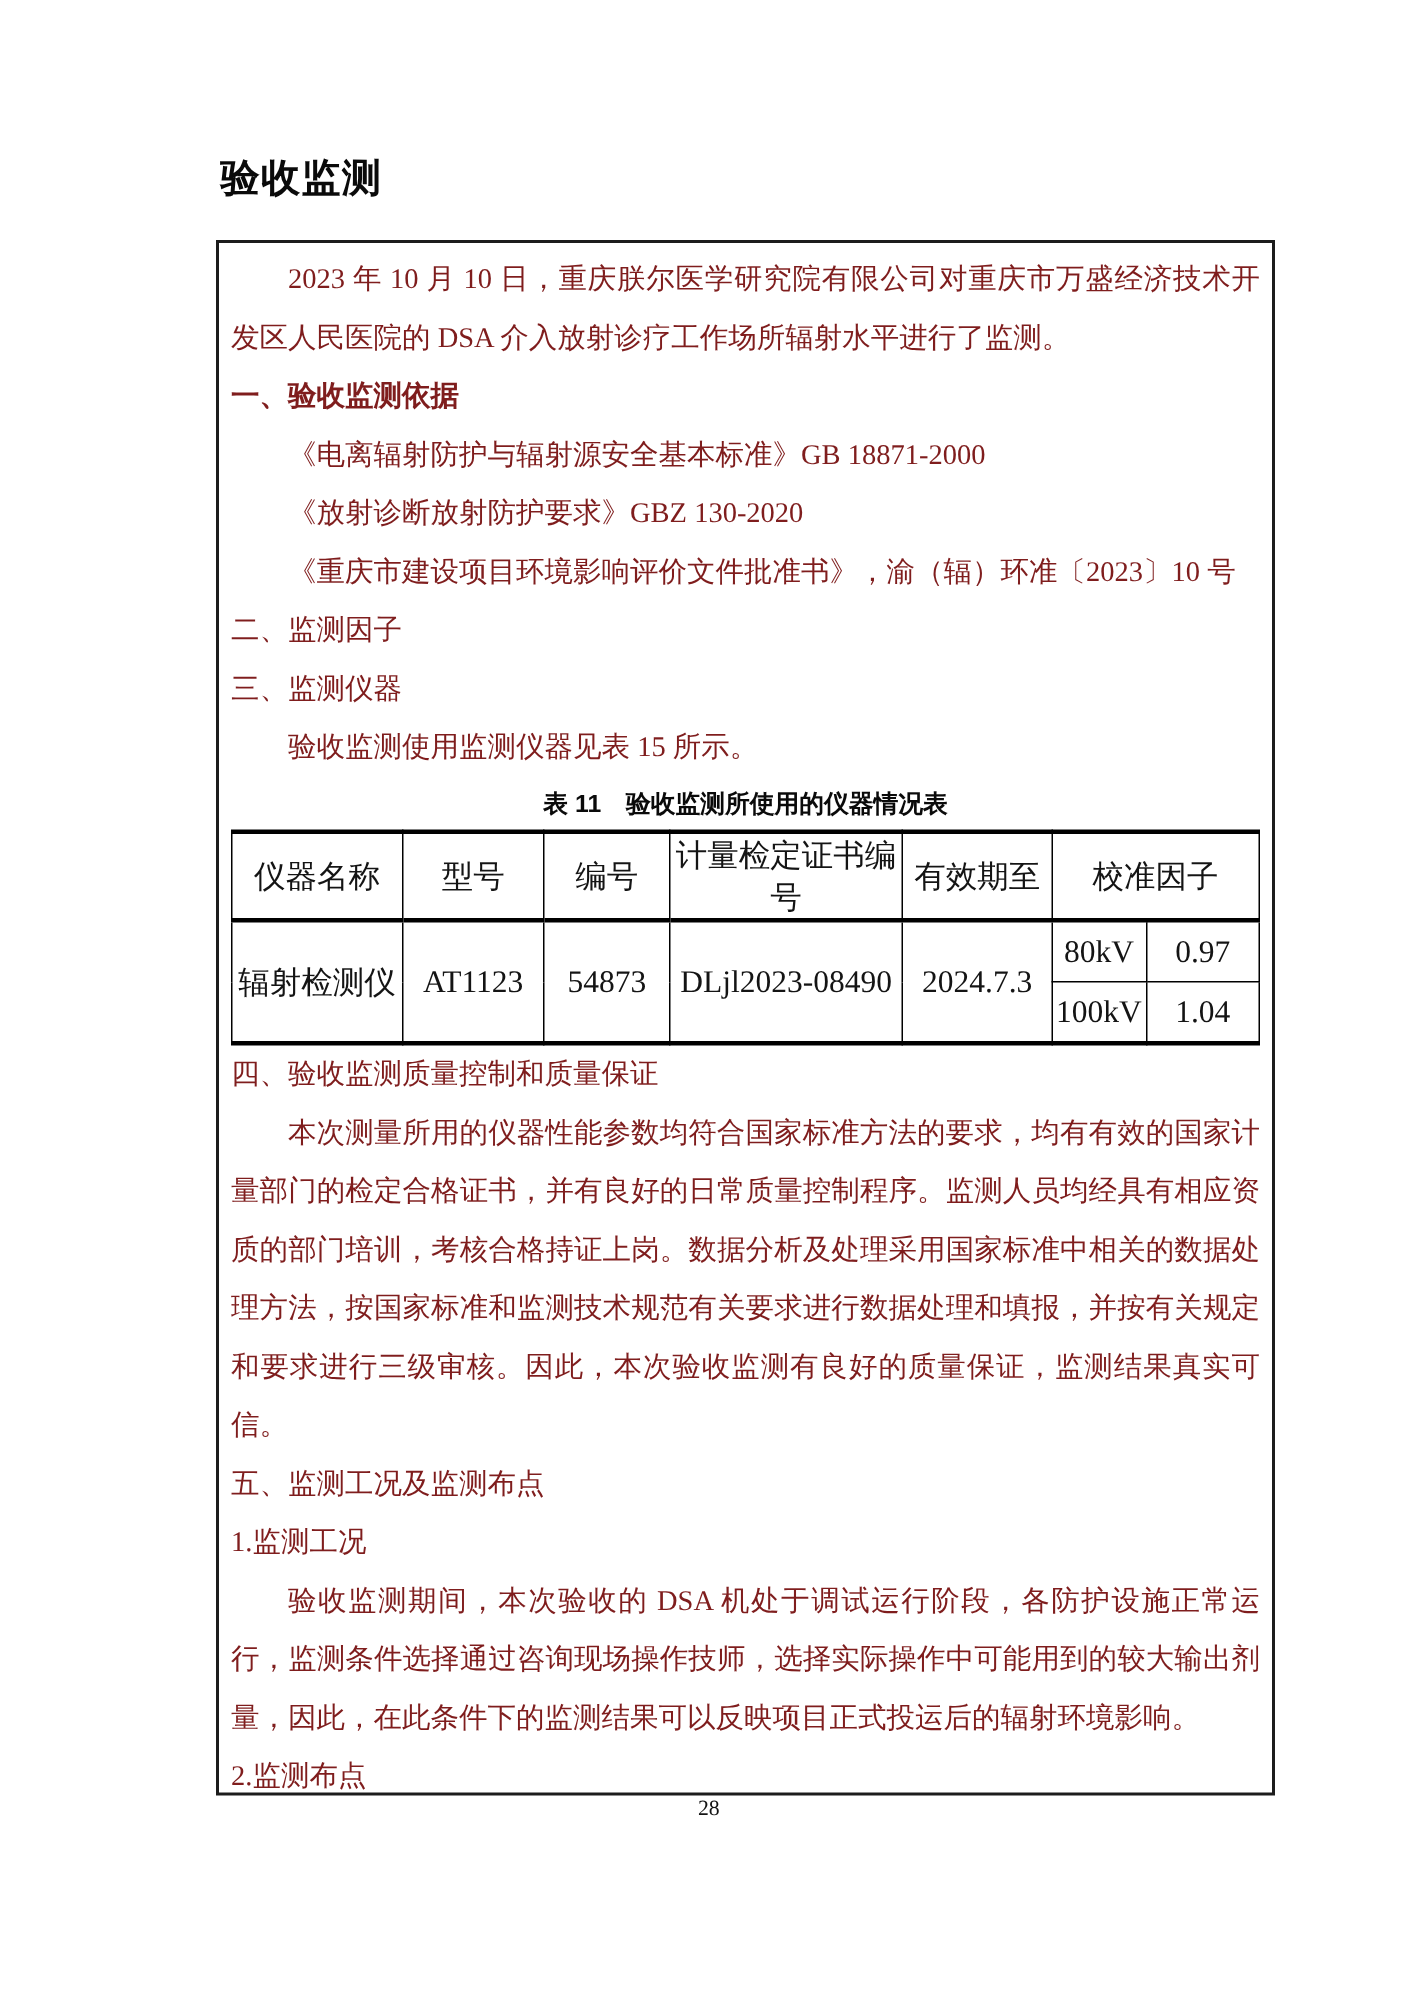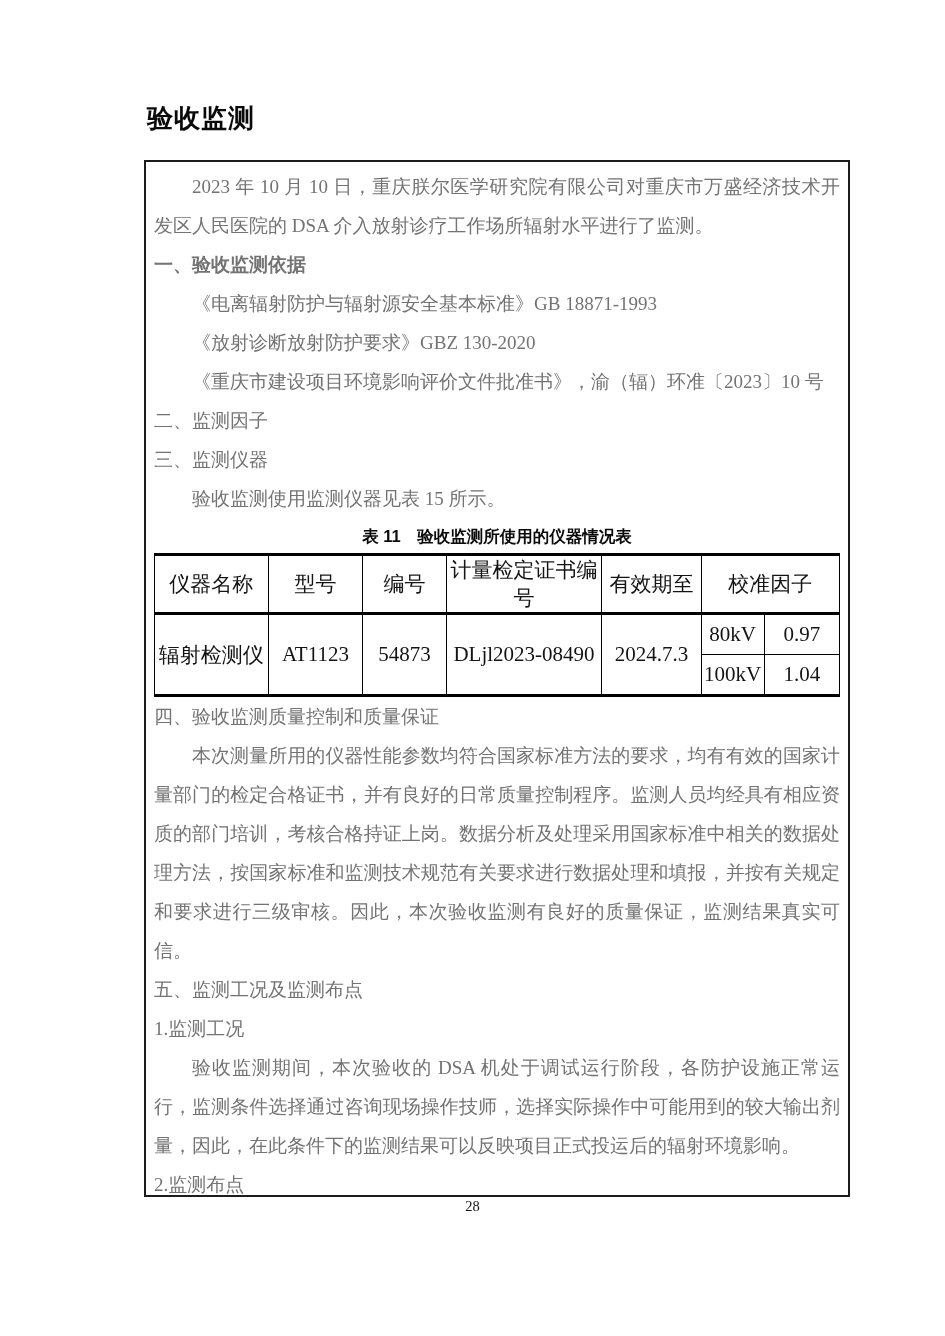--- a/index.html
+++ b/index.html
@@ -33,21 +33,21 @@
     height: 1037px;
     border: 2px solid #1c1c1c;
     padding: 5px 8px 0 8px;
     background: #ffffff;
   }
   .line {
     margin: 0;
     font-size: 19px;
     line-height: 39px;
     text-align: justify;
-    color: #737373;
+    color: #7f1d1d;
   }
   .indent { text-indent: 2em; }
   .bold { font-weight: bold; }
   .table-caption {
     margin: 3px 0 2px 0;
     text-align: center;
     font-family: "Liberation Sans", sans-serif;
     font-size: 16.5px;
     font-weight: bold;
     line-height: 30px;
@@ -90,21 +90,21 @@
 
 <div class="page">
 
   <h1 class="doc-title">验收监测</h1>
 
   <div class="content-box">
 
     <p class="line indent">2023 年 10 月 10 日，重庆朕尔医学研究院有限公司对重庆市万盛经济技术开发区人民医院的 DSA 介入放射诊疗工作场所辐射水平进行了监测。</p>
 
     <p class="line bold">一、验收监测依据</p>
-    <p class="line indent">《电离辐射防护与辐射源安全基本标准》GB 18871-1993</p>
+    <p class="line indent">《电离辐射防护与辐射源安全基本标准》GB 18871-2000</p>
     <p class="line indent">《放射诊断放射防护要求》GBZ 130-2020</p>
     <p class="line indent">《重庆市建设项目环境影响评价文件批准书》，渝（辐）环准〔2023〕10 号</p>
 
     <p class="line">二、监测因子</p>
 
     <p class="line">三、监测仪器</p>
     <p class="line indent">验收监测使用监测仪器见表 15 所示。</p>
 
     <div class="table-caption">表 11　验收监测所使用的仪器情况表</div>
 

